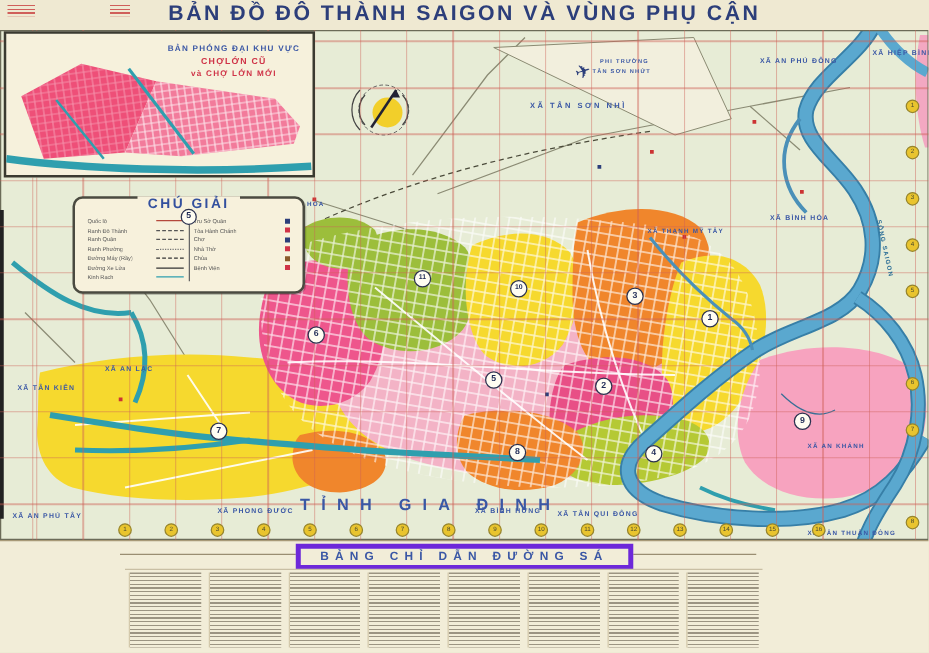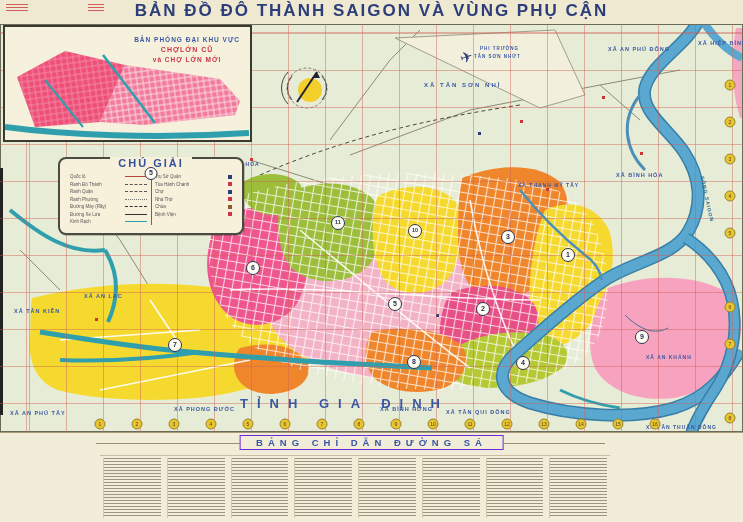--- a/index.html
+++ b/index.html
@@ -47,21 +47,21 @@
   .lg-line{width:22px;height:0;}
   .lg-sq{width:4px;height:4px;display:inline-block;}
   .lg-divider{position:absolute;left:50%;top:16px;bottom:8px;width:1px;background:#666;}
   .lg-badge{position:absolute;left:50%;top:8px;transform:translateX(-50%);width:11px;height:11px;border-radius:50%;
             background:#fffdf2;border:1px solid #2c3250;color:#1e2a55;font-size:7px;font-weight:bold;
             line-height:10px;text-align:center;z-index:2;}
   
   .index-panel{position:absolute;left:0;top:432px;width:743px;height:90px;background:#f2edd8;
                border-top:1px solid #a89a78;z-index:25;}
   .index-header{position:absolute;left:50%;top:2px;transform:translateX(-50%);
-                border:1px solid #6d28d9;padding:1px 16px;color:#3a57a5;font-weight:bold;
+                border:4px solid #6d28d9;padding:1px 16px;color:#3a57a5;font-weight:bold;
                 font-size:9.5px;letter-spacing:5px;white-space:nowrap;background:#f2edd8;}
   .index-rule{position:absolute;top:10px;height:1px;background:#9a8e72;}
   .index-cols{position:absolute;left:100px;top:22px;width:510px;height:64px;display:flex;
               border-top:1px solid #c9bfa4;}
   .txtcol{flex:1;margin:2px 3px;border-left:1px solid #d4c9ab;
           background:repeating-linear-gradient(to bottom,rgba(70,60,45,.5) 0 1px,transparent 1px 3px);}
 </style>
 </head>
 <body>
 

